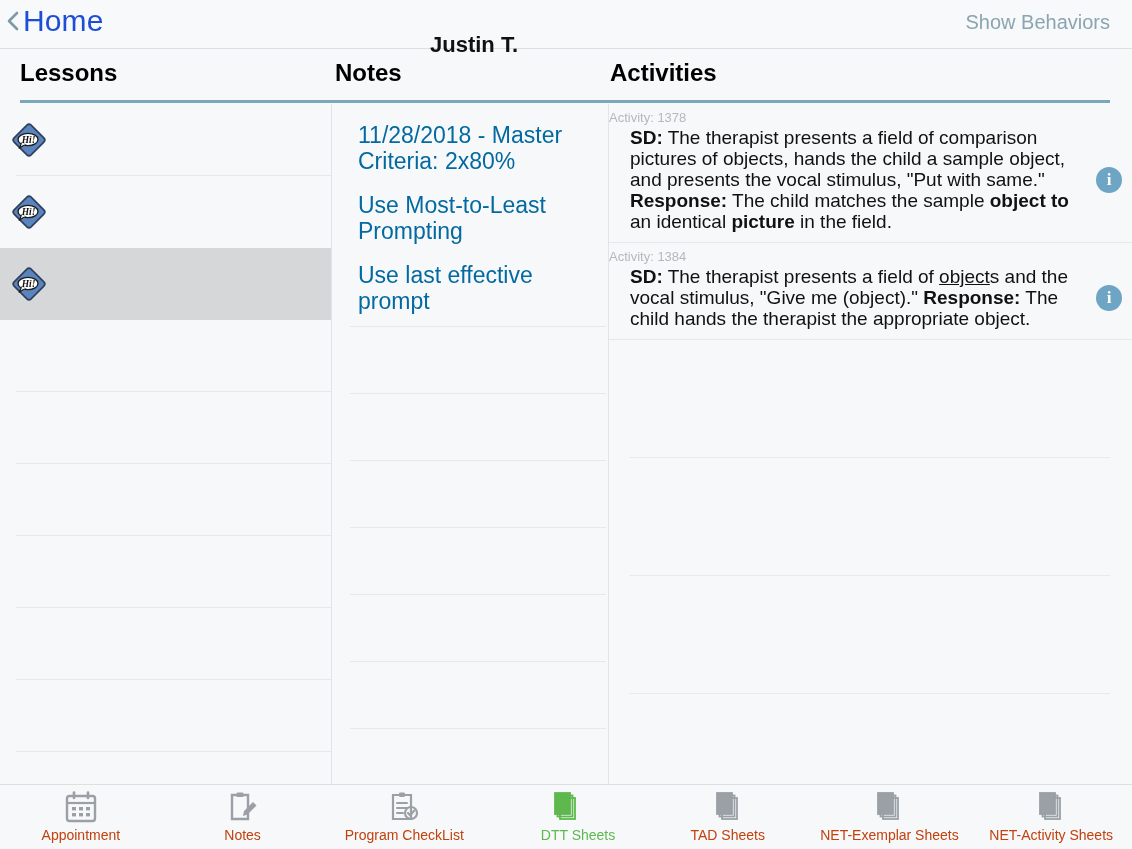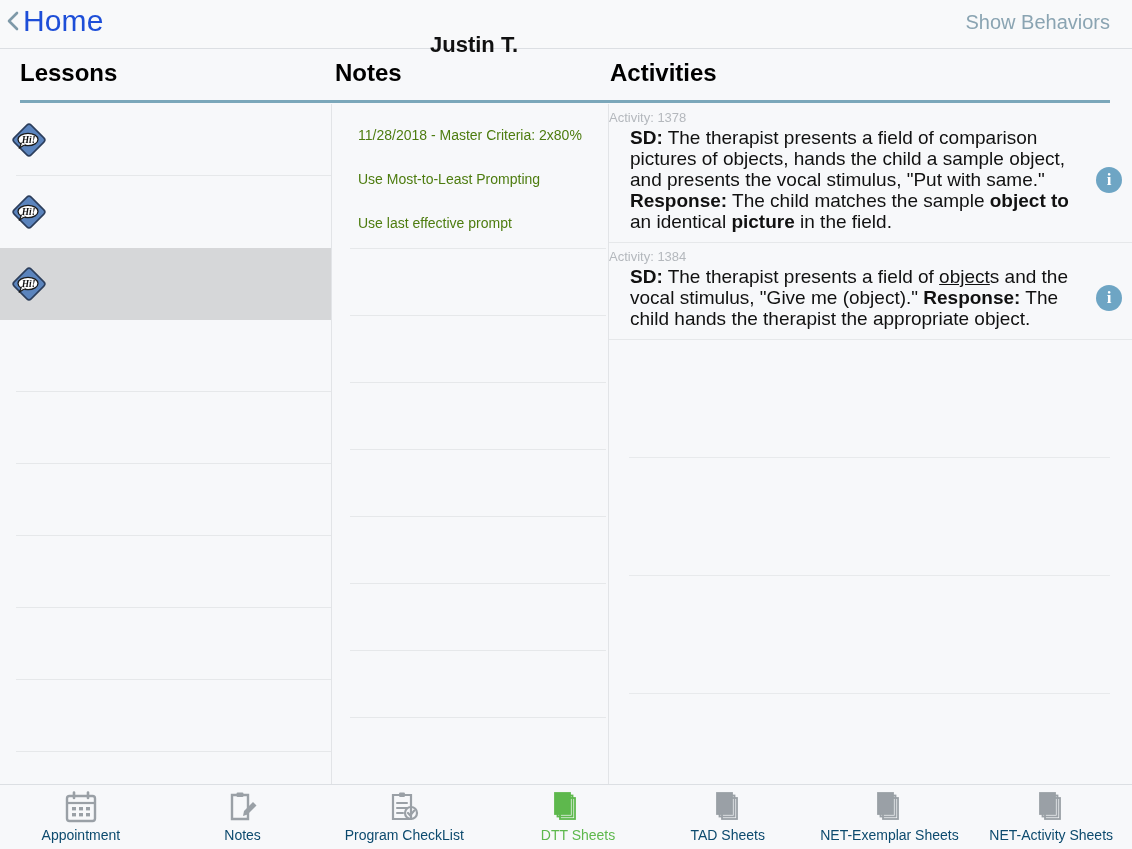--- a/index.html
+++ b/index.html
@@ -105,21 +105,21 @@
   #notes-card{
     position:relative;
     margin:4px 0 0 18px;
     width:256px;
     padding:14px 8px 12px 8px;
     box-sizing:border-box;
     background:#f7f8fa;
     border-bottom:1px solid #e6e8ea;
   }
   .note-line{
-    font-size:14px;line-height:26px;color:#4d7c0f;
+    font-size:23px;line-height:26px;color:#0369a1;
   }
   .note-block{margin-bottom:18px;}
   .note-block:last-child{margin-bottom:0;}
 
   .notes-empty{
     position:relative;height:67px;
   }
   .notes-empty .sep{
     position:absolute;left:18px;right:2px;bottom:0;height:1px;background:#e6e8ea;
   }
@@ -178,21 +178,21 @@
     flex:1 1 0;
     display:flex;flex-direction:column;align-items:center;justify-content:flex-start;
     padding-top:4px;
     cursor:pointer;
   }
   .tab-icon{
     width:38px;height:36px;display:flex;align-items:center;justify-content:center;
   }
   .tab-label{
     margin-top:2px;
-    font-size:14px;color:#0c4a6e;white-space:nowrap;
+    font-size:14px;color:#c2410c;white-space:nowrap;
   }
   .tab.active .tab-label{color:#5eb84d;margin-left:24px;}
 </style>
 </head>
 <body>
 
 <div id="navbar">
   <div id="home-btn">
     <span class="chev">
       <svg width="14" height="22" viewBox="0 0 14 22">

